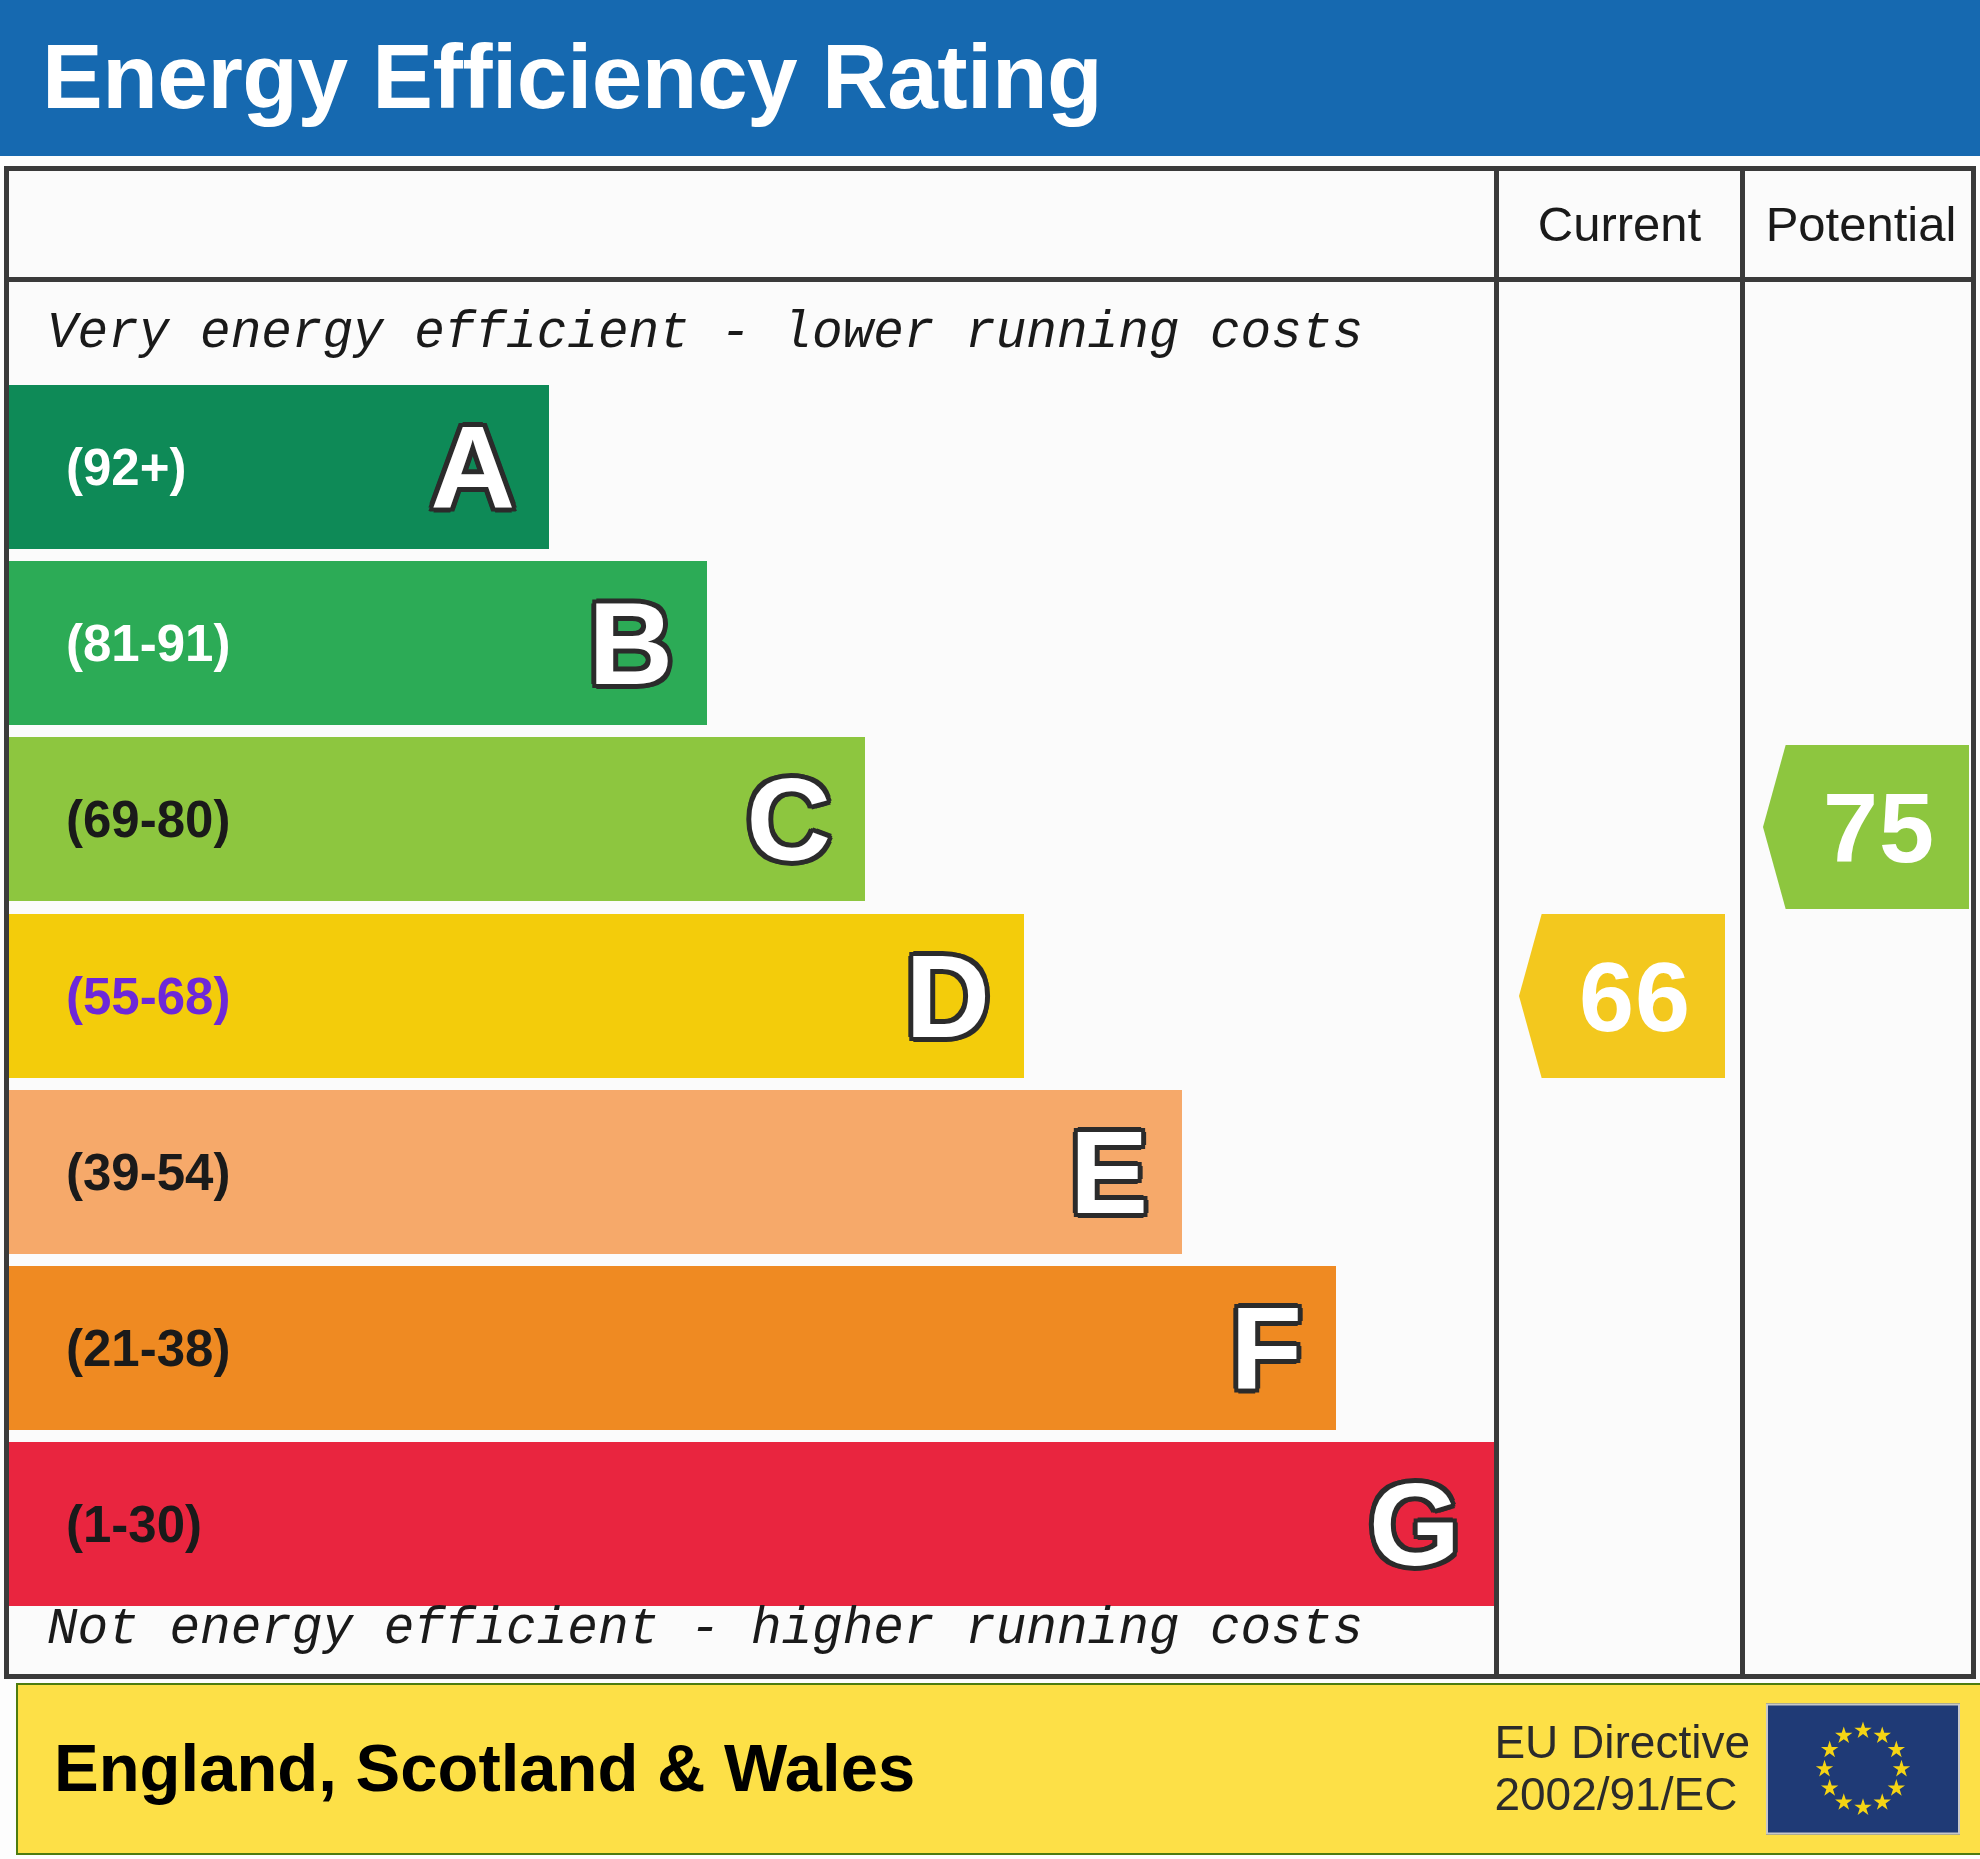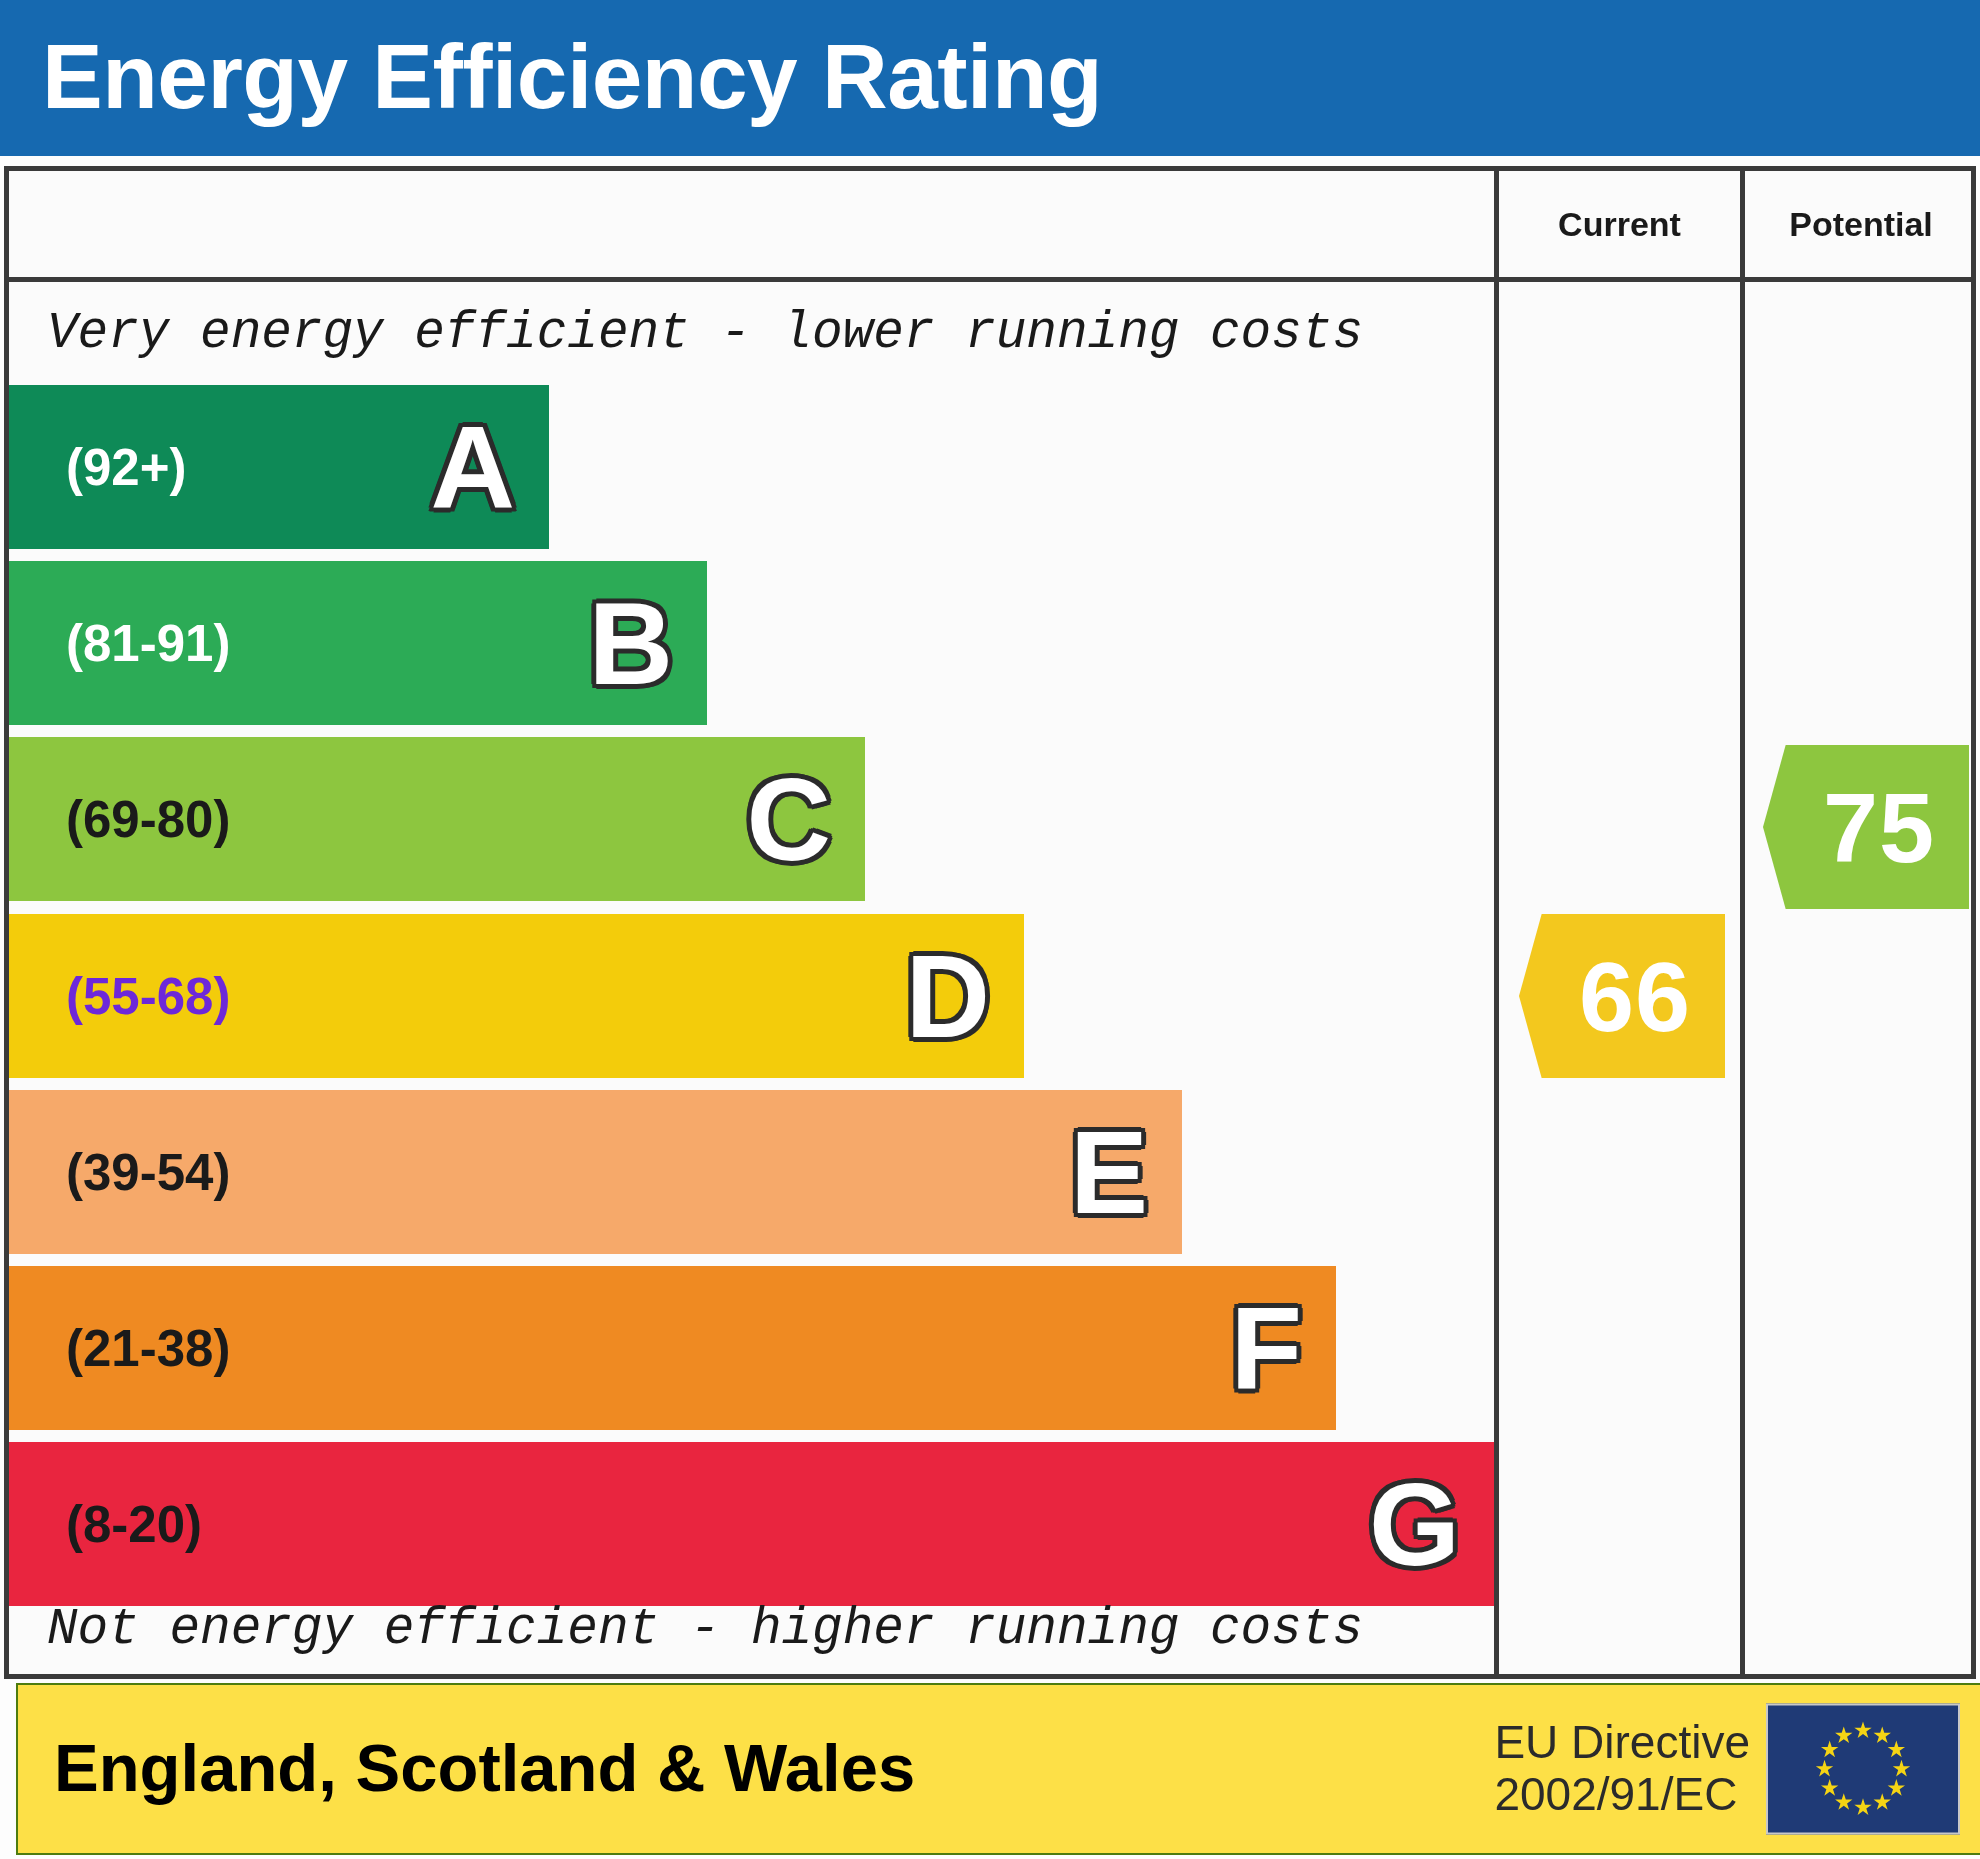--- a/index.html
+++ b/index.html
@@ -56,22 +56,22 @@
     border-bottom: 5px solid #3a3a3a;
     box-sizing: border-box;
   }
   .th-cell {
     position: absolute;
     top: 0; height: 100%;
     display: flex;
     align-items: center;
     justify-content: center;
     box-sizing: border-box;
-    font-size: 34px;
-    font-weight: bold;
+    font-size: 49px;
+    font-weight: normal;
     color: #1a1a1a;
     white-space: nowrap;
   }
   .th-current   { left: 1485px; width: 246px; border-left: 5px solid #3a3a3a; }
   .th-potential { left: 1731px; width: 237px; border-left: 5px solid #3a3a3a; }
 
   
   .vrule {
     position: absolute;
     top: 111px;
@@ -245,21 +245,21 @@
           </div>
           <div class="band" style="top: 705px; width: 1173px; background: rgb(246, 169, 106); padding-left: 39px;">
             <span class="band-range" style="color: rgb(26, 26, 26);">(39-54)</span>
             <span class="band-letter">E</span>
           </div>
           <div class="band" style="top: 881px; width: 1327px; background: rgb(239, 138, 34);">
             <span class="band-range" style="color: rgb(26, 26, 26);">(21-38)</span>
             <span class="band-letter">F</span>
           </div>
           <div class="band" style="top: 1057px; width: 1485px; background: rgb(233, 37, 63);">
-            <span class="band-range" style="color: rgb(26, 26, 26);">(8-20)</span>
+            <span class="band-range" style="color: rgb(26, 26, 26);">(1-30)</span>
             <span class="band-letter">G</span>
           </div>
         </div>
       <div class="caption caption-bottom">Not energy efficient - higher running costs</div>
     </div>
 
     <div class="ratingcol col-current" id="col-current">
         <div class="badge" style="top: 632px; left: 20px; width: 206px; background: rgb(243, 200, 30);">
           <span class="badge-value">66</span>
         </div>

